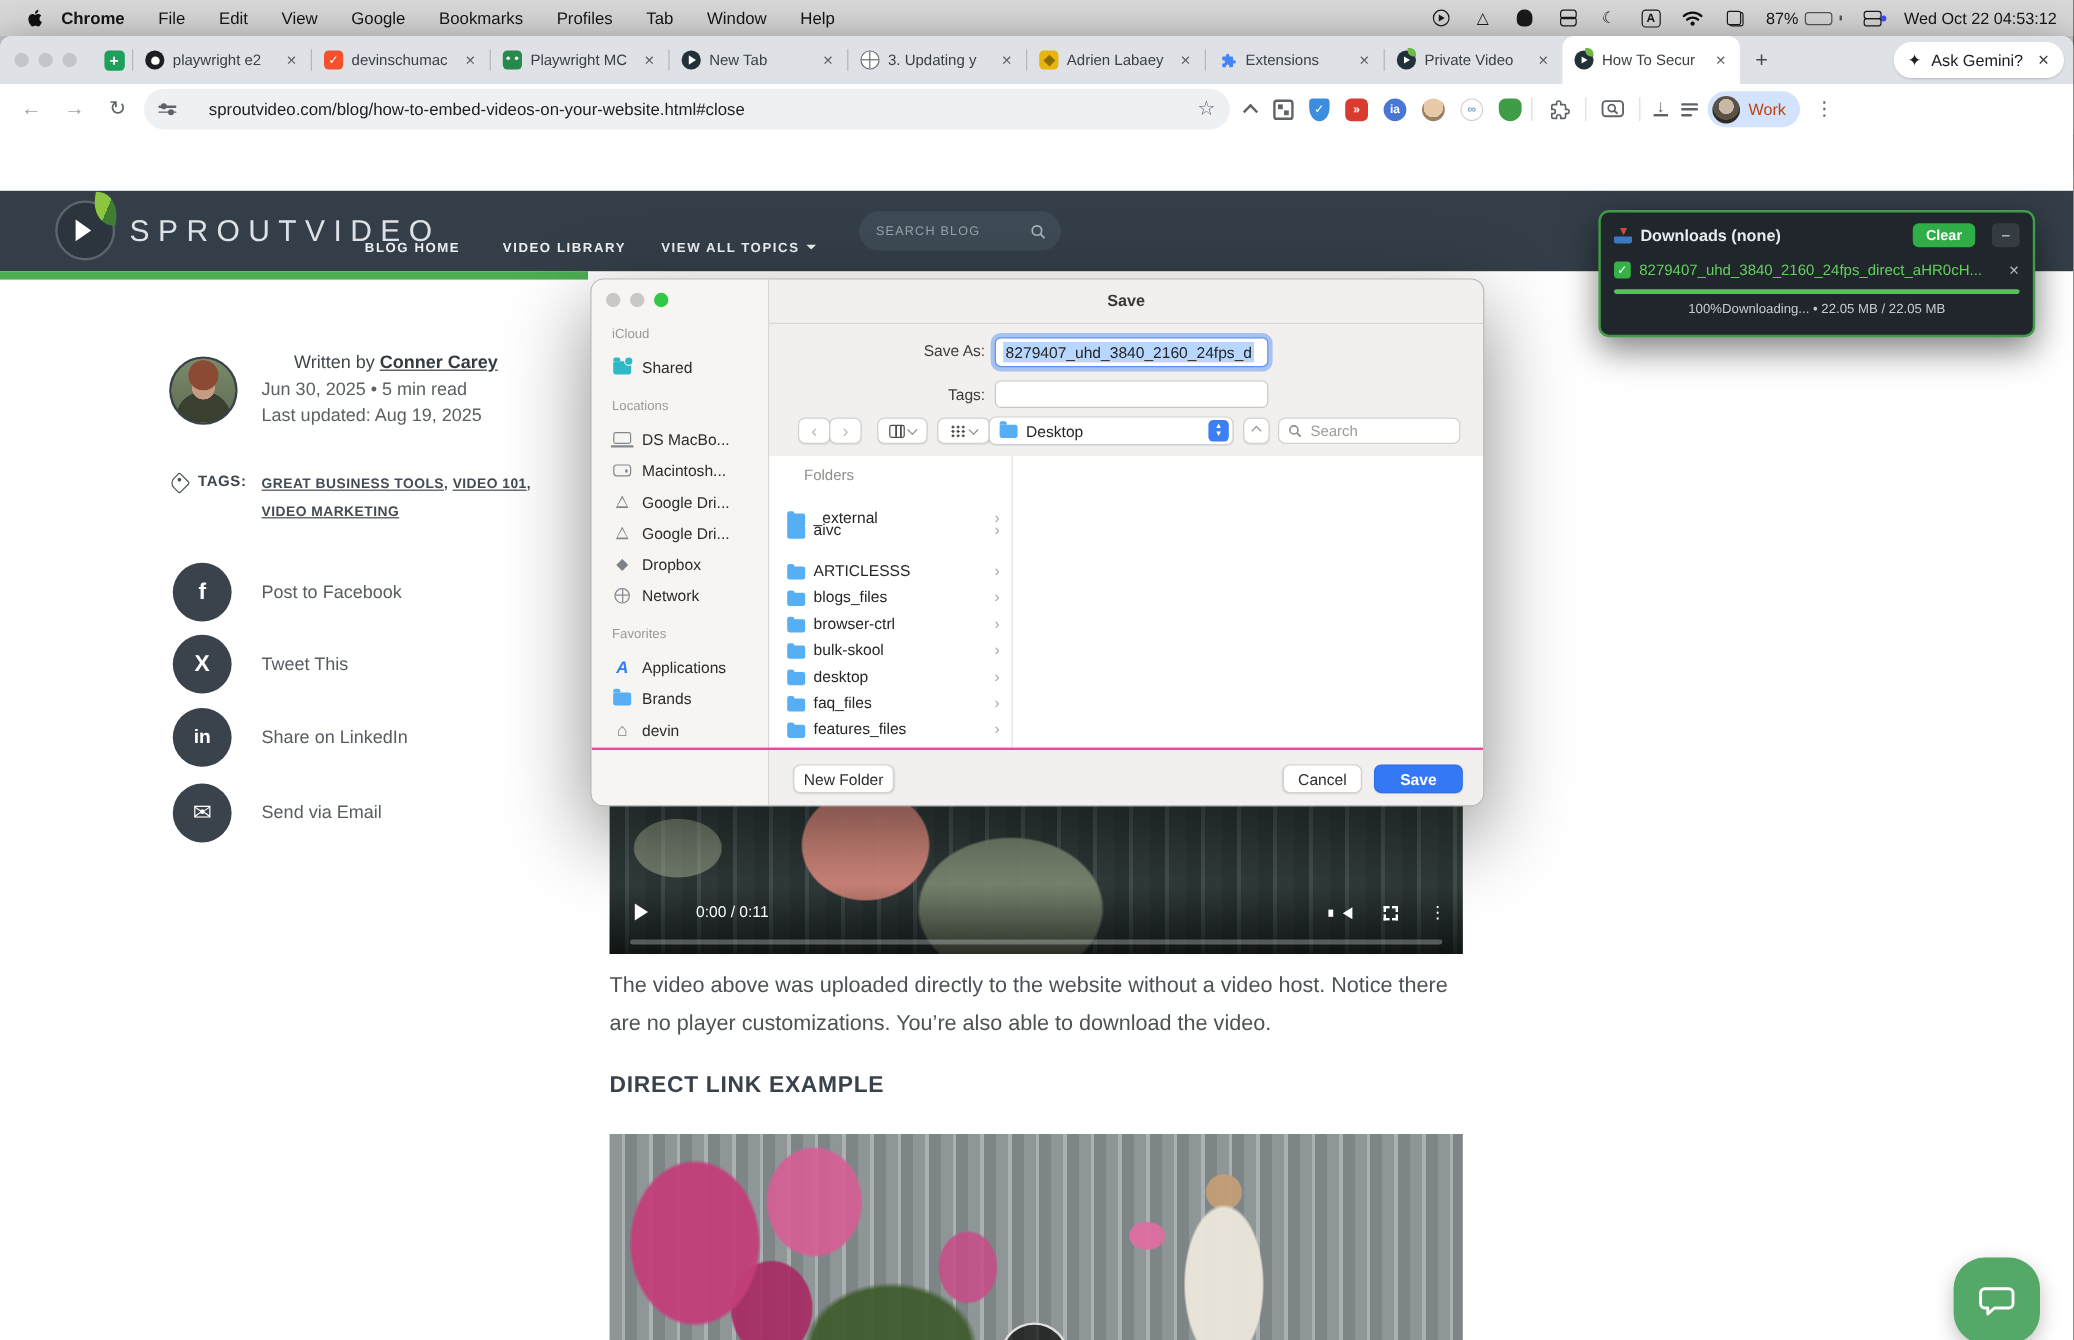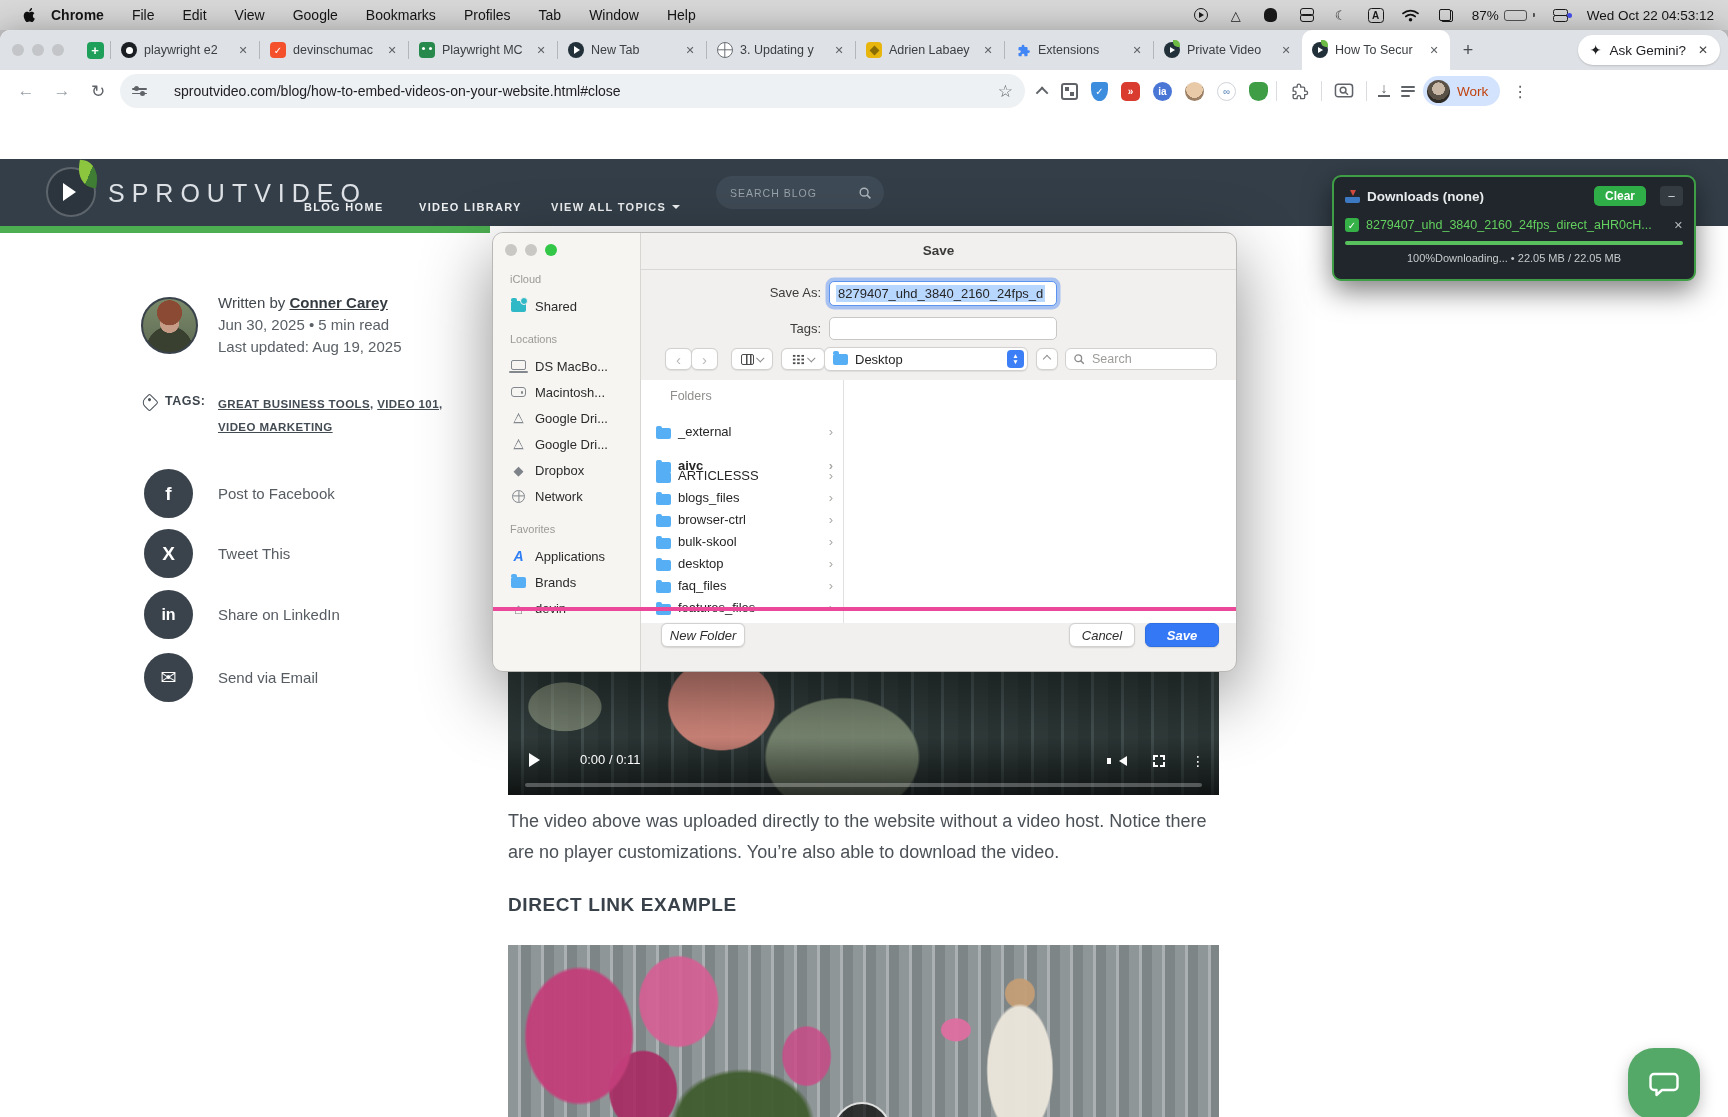--- a/index.html
+++ b/index.html
@@ -122,21 +122,21 @@
   .hsearch input::placeholder{color:#98a2ab;}
   .cta-green{left:1488px;top:20px;width:142px;height:38px;border-radius:19px;background:#3fa548;background:#3aa648;}
   .progress{left:0;top:84px;width:490px;height:7px;background:#4cae51;}
 
   .avatar{left:141px;top:155px;width:57px;height:57px;border-radius:50%;border:2px solid #39424b;
     background:radial-gradient(circle at 50% 26%,#8a4a33 0 26%,transparent 27%),
                radial-gradient(circle at 50% 46%,#c79c86 0 24%,transparent 25%),
                radial-gradient(circle at 50% 95%,#39402f 0 40%,transparent 41%),
                linear-gradient(180deg,#7c8a6b,#5d6a52);}
   .authblock{left:218px;top:150px;font-size:15px;color:#5a6066;line-height:22px;}
-  .authblock .ln1{color:#40474d;}
+  .authblock .ln1{color:#40474d;margin-left:27px;}
   .authblock .name{font-weight:bold;color:#343b41;text-decoration:underline;}
   .tagicon{left:143px;top:254px;width:13px;height:13px;border:1.7px solid #4a525a;border-radius:2px 2px 2px 6px;transform:rotate(45deg);}
   .tagicon:before{content:"";position:absolute;left:2px;top:2px;width:3px;height:3px;border-radius:50%;background:#4a525a;}
   .tagslabel{left:165px;top:252px;font-size:12.5px;font-weight:bold;letter-spacing:.5px;color:#3c444c;}
   .taglinks{left:218px;top:251px;width:252px;font-size:11.5px;font-weight:bold;letter-spacing:.4px;color:#434b53;line-height:23px;}
   .taglinks a{color:#434b53;text-decoration:underline;}
   .taglinks .tg:not(:last-child):after{content:", ";text-decoration:none;}
   .sharerow .circ{position:absolute;left:144px;width:49px;height:49px;border-radius:50%;background:#3a434b;color:#fff;
     display:flex;align-items:center;justify-content:center;font-size:19px;font-weight:bold;}
   .sharerow .slabel{position:absolute;left:218px;font-size:15px;color:#565c62;}
@@ -241,21 +241,21 @@
   .dsel .txt{flex:1;font-size:13px;}
   .stepper{width:17px;height:18px;background:#3c7ef5;border-radius:4px;display:flex;flex-direction:column;align-items:center;justify-content:center;color:#fff;font-size:6.5px;line-height:6px;}
   .dsearch{position:absolute;left:572px;top:115px;width:152px;height:22px;background:#fff;border:1px solid #d2d1cf;border-radius:6px;display:flex;align-items:center;gap:5px;padding:0 7px;}
   .dsearch input{border:none;outline:none;background:none;width:100px;font-size:12.5px;color:#333;font-family:inherit;}
   .dsearch input::placeholder{color:#9d9c9a;}
   .browser{position:absolute;left:148px;right:0;top:147px;bottom:48px;background:#fff;}
   .folderscol{position:absolute;left:0;top:0;bottom:0;width:203px;border-right:1px solid #e2e1df;}
   .fhead{position:absolute;left:29px;top:9px;color:#8f8e8b;font-size:12.5px;}
   .frow{position:absolute;left:0;width:100%;height:22px;display:flex;align-items:flex-end;gap:7px;padding-left:15px;font-size:13px;color:#262626;}
   .frow .chev-r{margin-left:auto;margin-right:10px;color:#a9a8a5;font-size:13px;}
-  .dfoot{position:absolute;left:0;right:0;bottom:0;height:64px;border-top:4px solid #ec4899;font-style:italic;}
+  .dfoot{position:absolute;left:0;right:0;bottom:0;height:48px;border-top:2px solid #ec4899;}
   .btn{position:absolute;top:12px;height:24px;border-radius:6px;background:#fff;border:1px solid #d2d1cf;display:flex;align-items:center;justify-content:center;font-size:13px;color:#2e2e2e;box-shadow:0 .5px 1.5px rgba(0,0,0,.12);}
   .btn.primary{background:#3478f6;border-color:#2f6fe4;color:#fff;font-weight:bold;}
 </style>
 </head>
 <body>
 
 <div class="screen">
 
   <div class="menubar abs">
     <span class="apple">
@@ -657,21 +657,21 @@
       </div>
 
       <div class="browser">
         <div class="folderscol">
           <div class="fhead">Folders</div>
           <div class="frow" style="top:37px;">
               <span class="fold"></span>
               <span>_external</span>
               <span class="chev-r">›</span>
             </div>
-          <div class="frow" style="top:71px;font-weight:bold;">
+          <div class="frow" style="top:47px;">
               <span class="fold"></span>
               <span>aivc</span>
               <span class="chev-r">›</span>
             </div>
           <div class="frow" style="top:81px;">
               <span class="fold"></span>
               <span>ARTICLESSS</span>
               <span class="chev-r">›</span>
             </div>
           <div class="frow" style="top:103px;">

